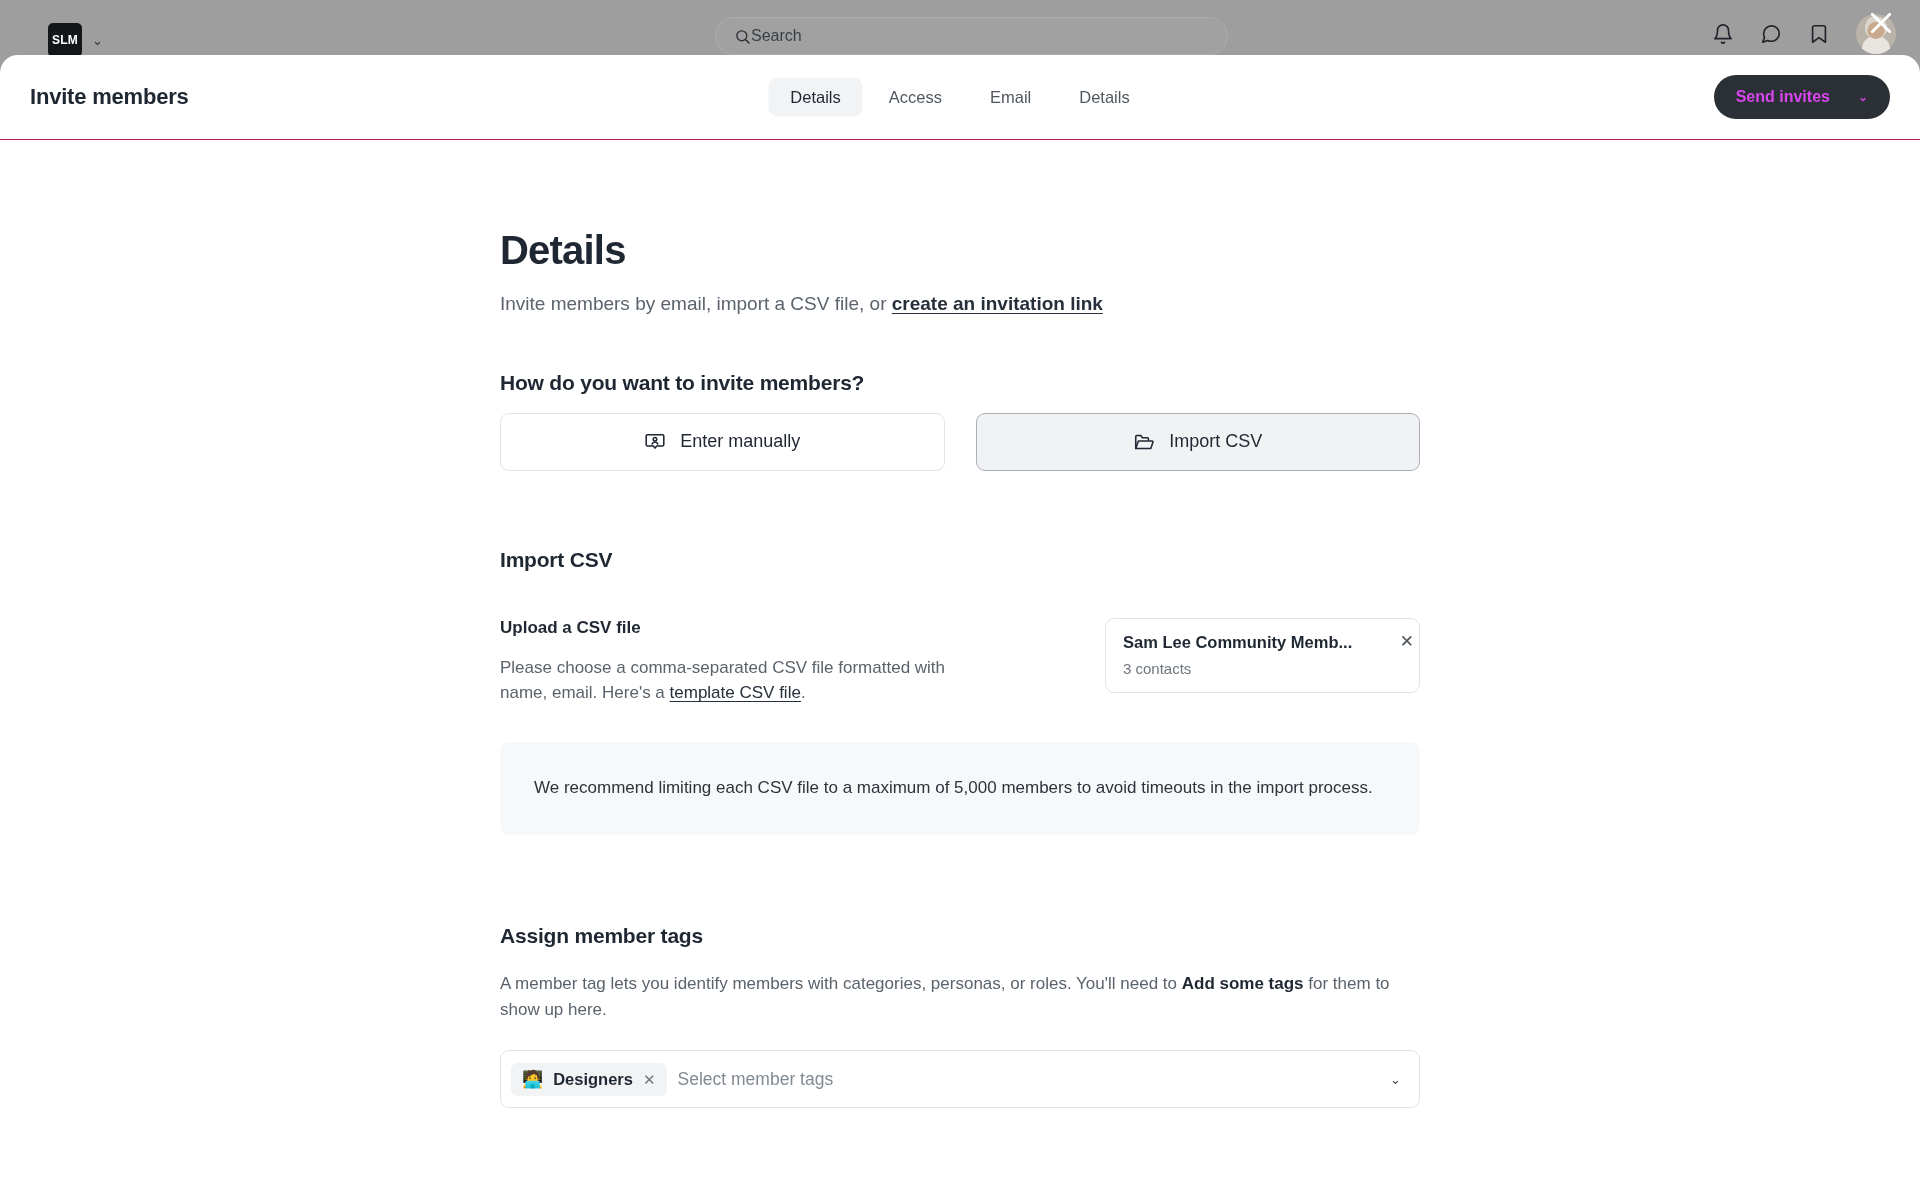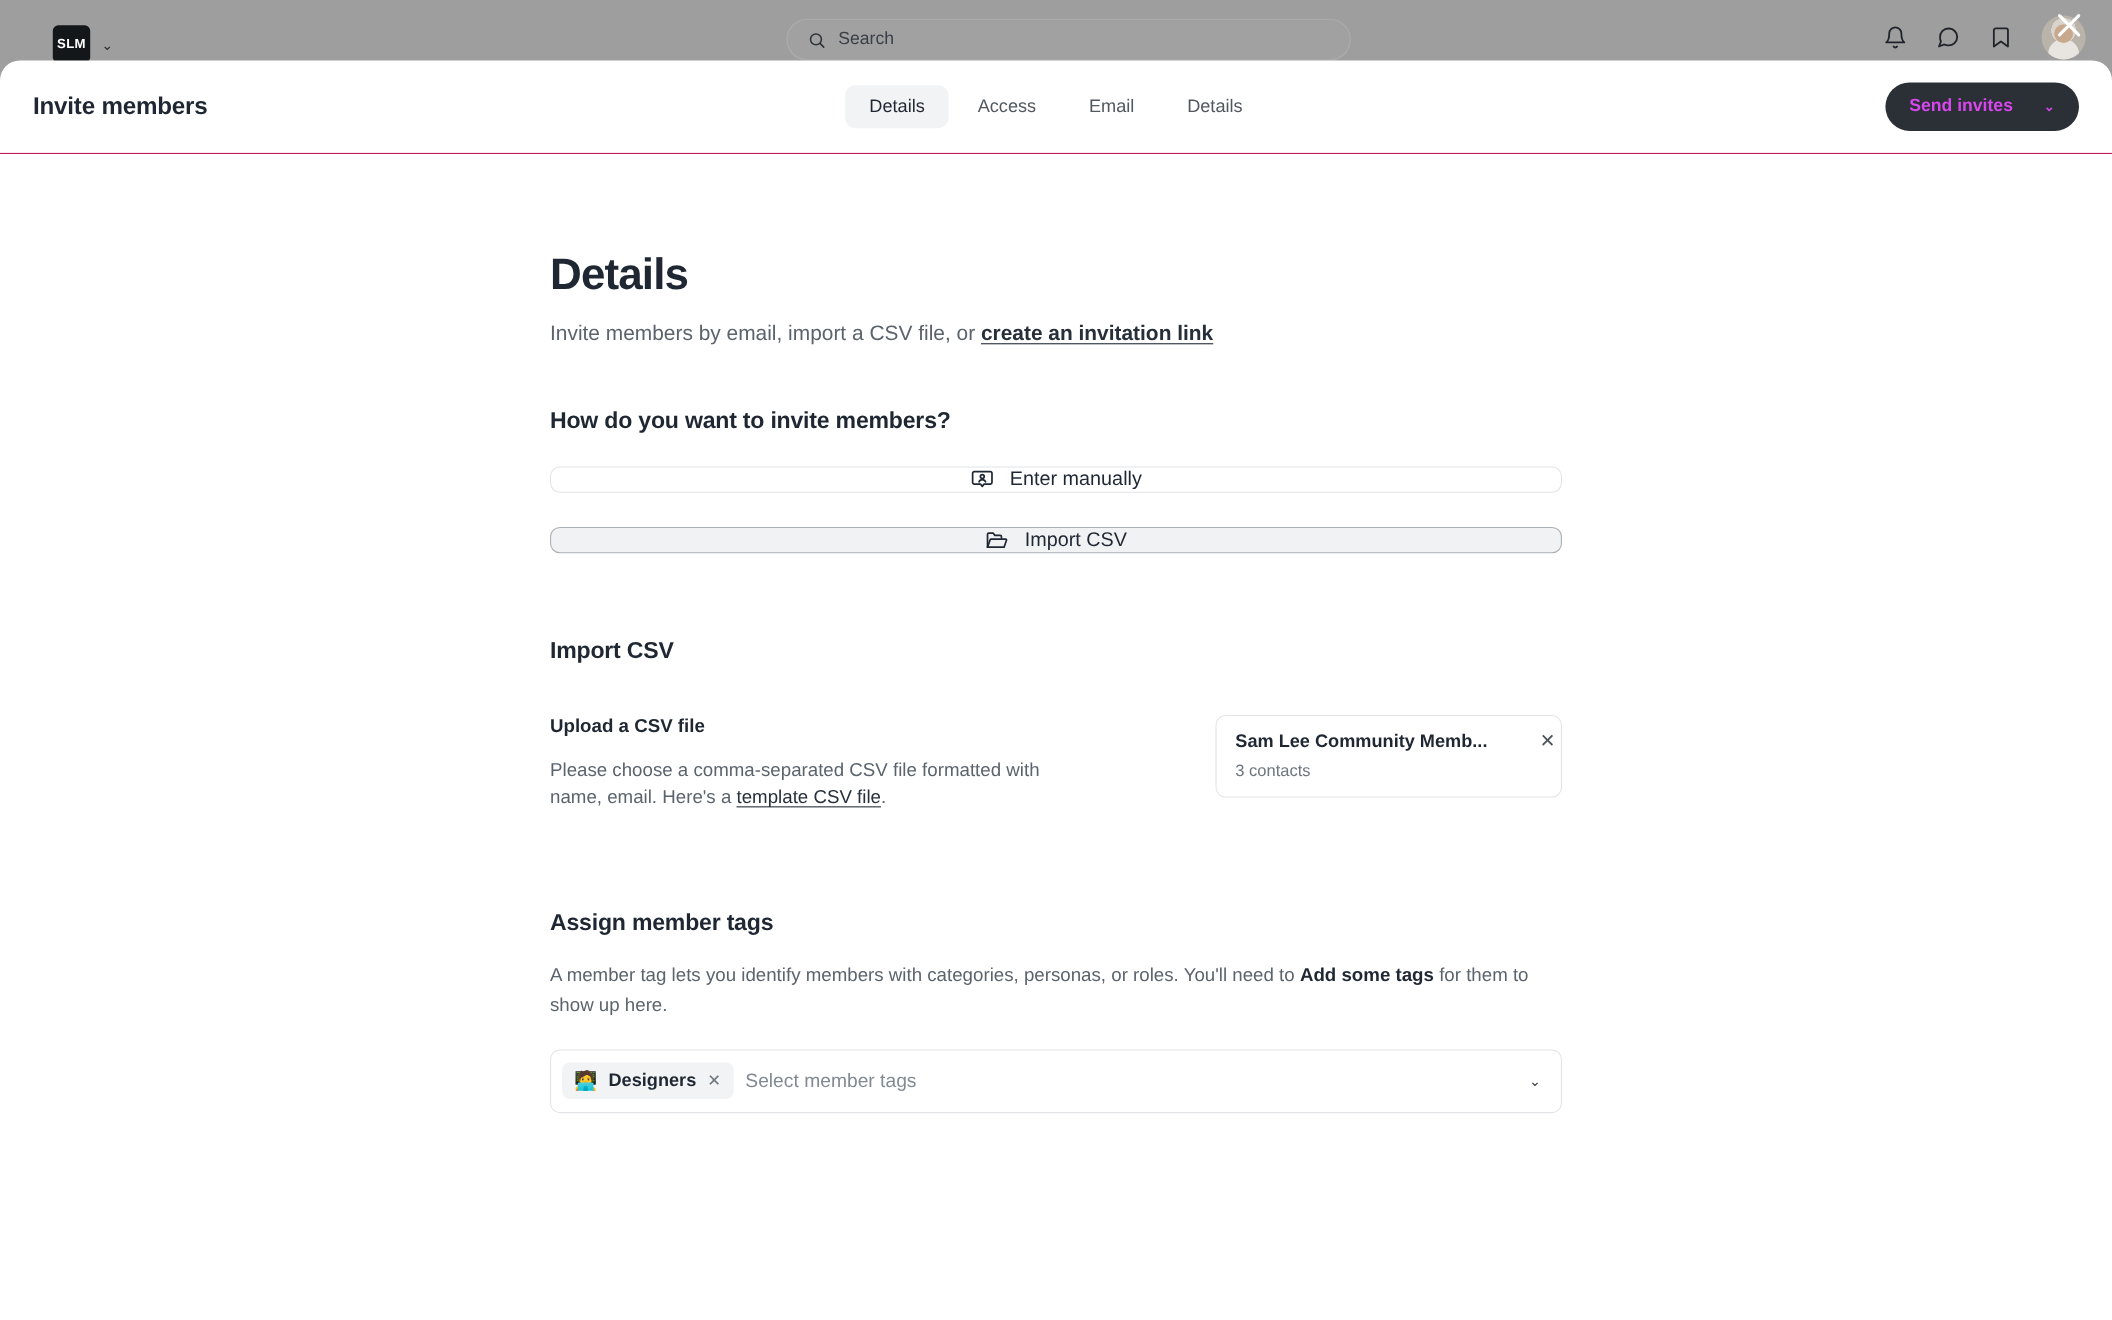--- a/index.html
+++ b/index.html
@@ -28,21 +28,21 @@
     background: #14171a; color: #ffffff;
     display: flex; align-items: center; justify-content: center;
     font-size: 12px; font-weight: 700; letter-spacing: .3px;
   }
   .brand-caret { color: #2b3038; font-size: 13px; line-height: 1; }
 
   .search-pill {
     position: absolute; left: 711px; top: 17px;
     width: 513px; height: 38px;
     border: 1px solid #adadad; border-radius: 19px;
-    display: flex; align-items: center; gap: 11px;
+    display: flex; align-items: center; 
     padding: 0 18px;
     background: rgba(255,255,255,0.04);
   }
   .search-pill .ph { color: #3a3f46; font-size: 16px; }
 
   .topbar-right {
     position: absolute; right: 28px; top: 14px;
     display: flex; align-items: center; gap: 26px;
   }
   .tb-icon { width: 22px; height: 22px; color: #20242a; display: block; }
@@ -132,22 +132,22 @@
     color: #262f3a; font-weight: 700; text-decoration: underline;
     text-underline-offset: 3px; cursor: pointer;
   }
 
   .h2 {
     margin-top: 52px;
     font-size: 21px; font-weight: 700; color: #1f2733; letter-spacing: -.2px;
   }
 
   .choice-row {
-    margin-top: 29px;
-    display: flex; gap: 31px; flex-direction: column;
+    margin-top: 18px;
+    display: flex; gap: 31px;
   }
   .choice {
     flex: 1; height: 58px;
     border: 1px solid #e2e4e8; border-radius: 9px;
     background: #ffffff;
     display: flex; align-items: center; justify-content: center; gap: 14px;
     font-size: 18px; color: #1f2733; cursor: pointer;
     font-family: inherit;
   }
   .choice.selected { background: #f1f2f4; border-color: #aab0b8; }
@@ -325,20 +325,21 @@
 
         <div id="file-chip">
           <div class="chip-top">
             <div class="chip-name">Sam Lee Community Memb...</div>
             <span class="chip-x">✕</span>
           </div>
           <div class="chip-count">3 contacts</div>
         </div>
       </div>
 
+      <div id="notice">We recommend limiting each CSV file to a maximum of 5,000 members to avoid timeouts in the import process.</div>
 
       <h4 class="h4">Assign member tags</h4>
 
       <p class="tags-desc">
         <span>A member tag lets you identify members with categories, personas, or roles. You'll need to </span><b>Add some tags</b><span> for them to show up here.</span>
       </p>
 
       <div id="tag-select">
         <span class="tag-pill">
           <span class="tag-emoji">🧑‍💻</span>

